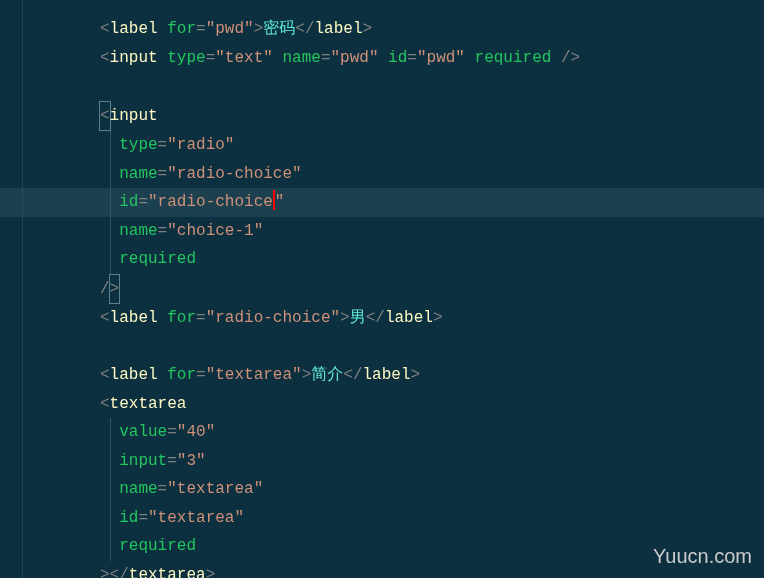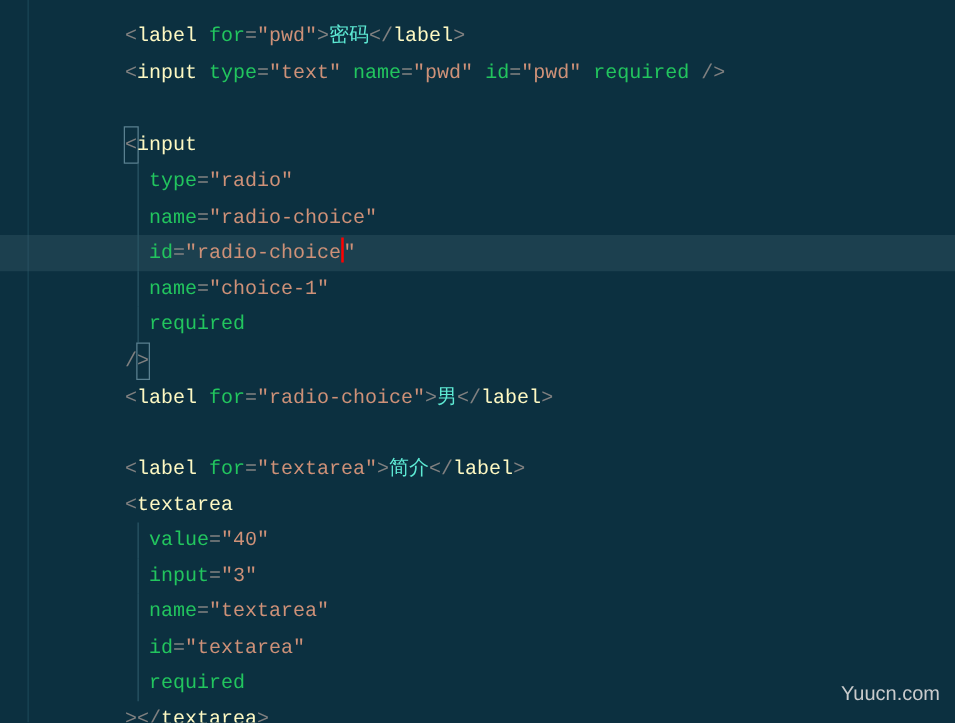--- a/index.html
+++ b/index.html
@@ -63,21 +63,21 @@
       display: inline-block;
       border: 1px solid #5a8090;
       margin: 0 -1px;
     }
     .watermark {
       position: absolute;
       bottom: 8px;
       right: 12px;
       color: #d4d4d4;
       font-family: Arial, sans-serif;
-      font-size: 16px;
+      font-size: 20px;
       opacity: 0.95;
     }
   </style>
 </head>
 <body>
 
 <div class="gutter-border"></div>
 <div class="editor" id="editor">
     <div class="line"><span></span><span class="tag-bracket">&lt;</span><span class="tag-name">label</span><span class="text-content"> </span><span class="attr-name">for</span><span class="tag-bracket">=</span><span class="attr-value">"pwd"</span><span class="tag-bracket">&gt;</span><span class="text-content">密码</span><span class="tag-bracket">&lt;/</span><span class="tag-name">label</span><span class="tag-bracket">&gt;</span></div>
     <div class="line"><span></span><span class="tag-bracket">&lt;</span><span class="tag-name">input</span><span class="text-content"> </span><span class="attr-name">type</span><span class="tag-bracket">=</span><span class="attr-value">"text"</span><span class="text-content"> </span><span class="attr-name">name</span><span class="tag-bracket">=</span><span class="attr-value">"pwd"</span><span class="text-content"> </span><span class="attr-name">id</span><span class="tag-bracket">=</span><span class="attr-value">"pwd"</span><span class="text-content"> </span><span class="attr-name">required</span><span class="text-content"> </span><span class="tag-bracket">/&gt;</span></div>

